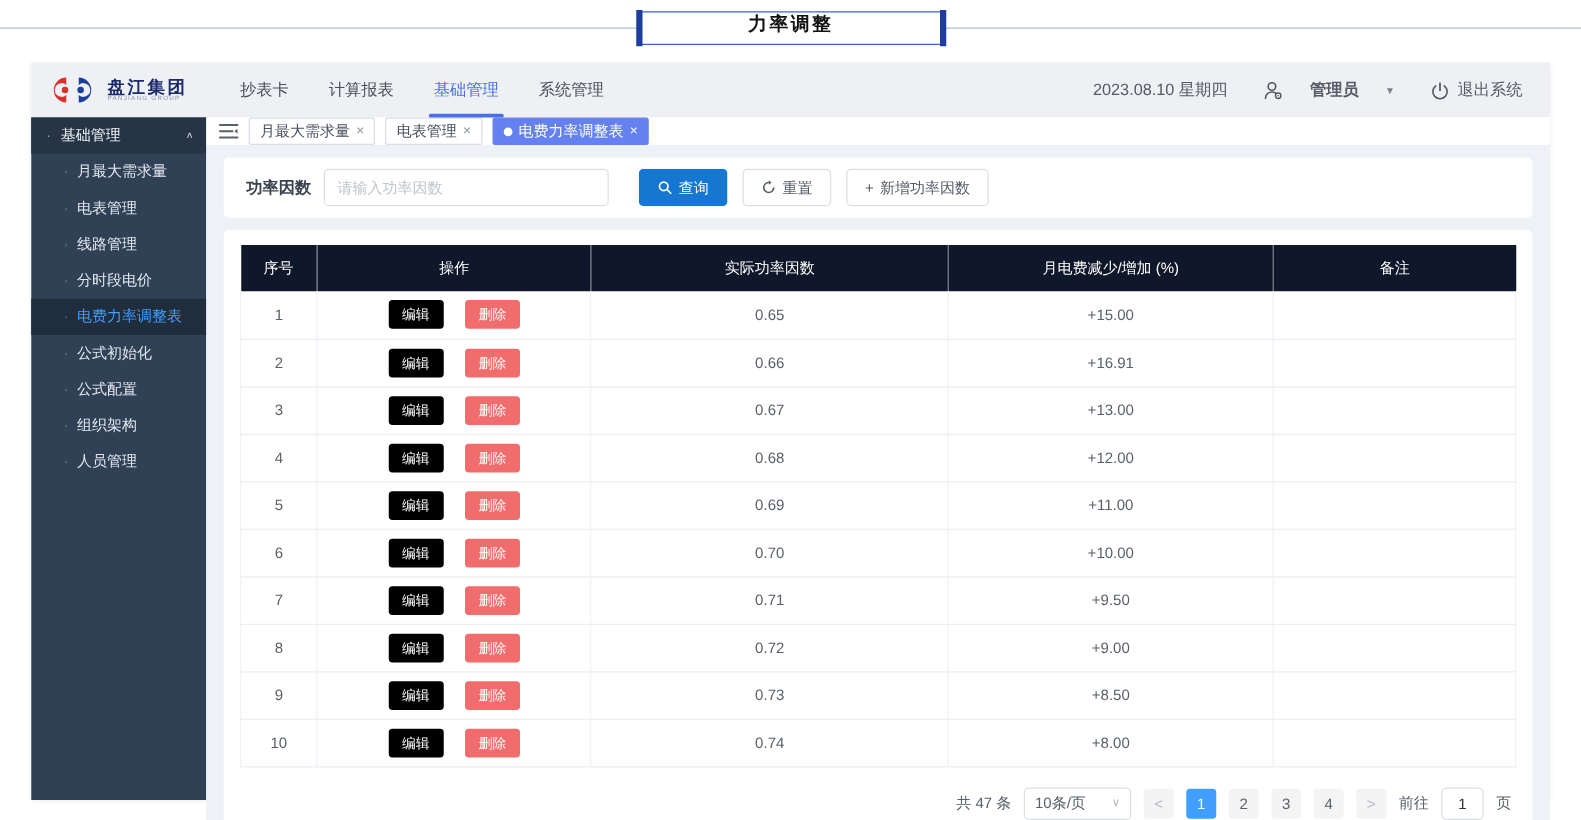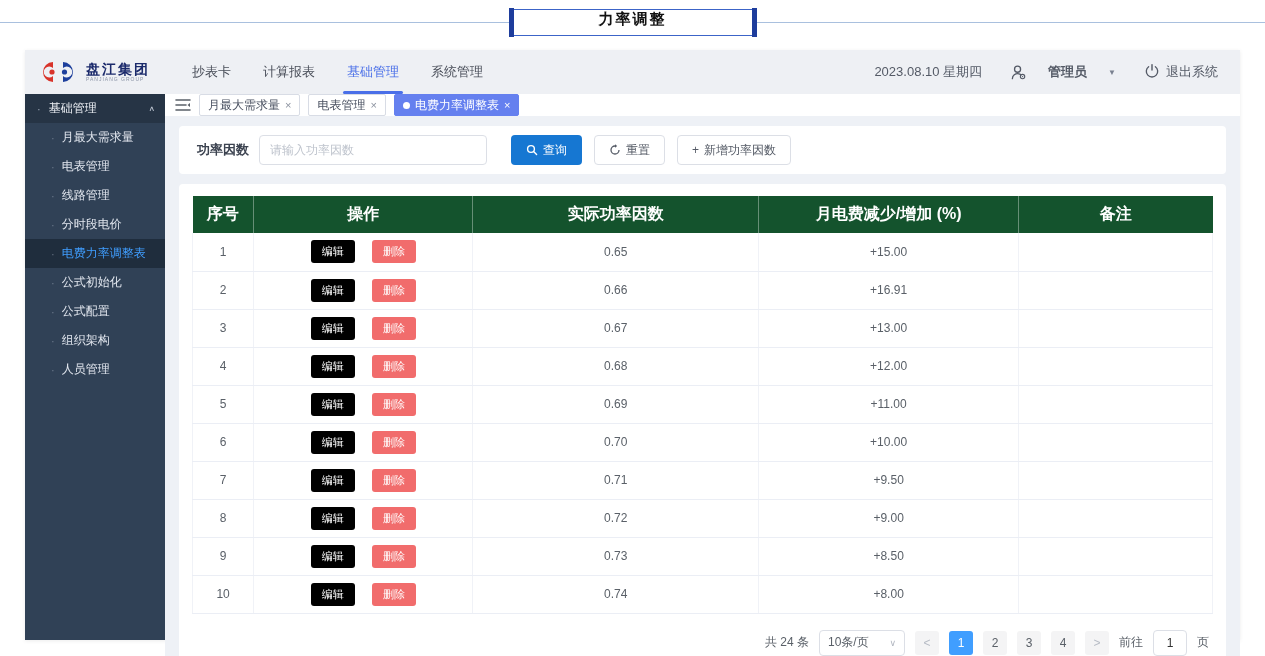--- a/index.html
+++ b/index.html
@@ -25,21 +25,21 @@
   .logo-text { display:flex; flex-direction:column; line-height:1.05; }
   .logo-cn { font-size:14px; font-weight:bold; color:#1b2a6b; letter-spacing:2px; }
   .logo-en { font-size:5px; color:#8a93a6; letter-spacing:1px; }
   .nav { display:flex; gap:32px; margin-left:42px; height:44px; }
   .nav-item { display:flex; align-items:center; font-size:13px; color:#4a4f5a; cursor:pointer; position:relative; }
   .nav-item.active { color:#4a6fe8; }
   .nav-item.active::after { content:""; position:absolute; bottom:0; left:-4px; right:-4px; height:3px; background:#4a6fe8; border-radius:2px; }
   .hdr-right { margin-left:auto; display:flex; align-items:center; gap:28px; font-size:13px; color:#545a66; }
   .hdr-user { display:flex; align-items:center; gap:21px; cursor:pointer;font-weight:bold; }
   .caret { font-size:8px; color:#7a8190; }
-  .hdr-logout { display:flex; align-items:flex-start; gap:6px; cursor:pointer; }
+  .hdr-logout { display:flex; align-items:flex-end; gap:6px; cursor:pointer; }
   .icon-svg { display:inline-block; vertical-align:middle; }
 
   
   .app-body { display:flex; height:546px; }
   .sidebar { width:140px; background:#304156; flex-shrink:0; }
   .menu-header { height:29px; background:#263445; color:#eef1f6; font-size:12px;
     display:flex; align-items:center; padding:0 10px 0 12px; cursor:pointer; }
   .menu-header .blt, .menu-item .blt { color:#9aa5b5; margin-right:8px; font-size:11px; }
   .menu-header .chev { margin-left:auto; font-size:9px; color:#bdc5d1; transform:scaleY(.8); }
   .menu-item { height:29px; display:flex; align-items:center; padding-left:26px;
@@ -64,21 +64,21 @@
   .filter-input { width:228px; height:30px; border:1px solid #dcdfe6; border-radius:4px;
     padding:0 10px; font-size:12px; color:#333; outline:none; }
   .filter-input::placeholder { color:#bfc4cd; }
   .btn { height:30px; border-radius:4px; font-size:12px; display:inline-flex; align-items:center;
     gap:5px; padding:0 14px; cursor:pointer; border:1px solid transparent; }
   .btn-primary { background:#1677d2; color:#fff; margin-left:24px; }
   .btn-plain { background:#fff; border-color:#dcdfe6; color:#555b66; margin-left:12px; }
 
   .table-card { margin-top:10px; padding:12px 13px 10px; }
   table { width:100%; border-collapse:collapse; table-layout:fixed; }
-  thead th { background:#14532d; color:#fff; font-size:16px; font-weight:bold; height:37px;
+  thead th { background:#0f172a; color:#fff; font-size:12px; font-weight:normal; height:37px;
     border-right:1px solid rgba(255,255,255,.35); }
   thead th:last-child { border-right:none; }
   tbody td { height:38px; font-size:12px; color:#5a6068; text-align:center;
     border-bottom:1px solid #ebeef5; border-right:1px solid #f0f2f7; }
   tbody td:first-child { border-left:1px solid #f0f2f7; }
   .mini-btn { display:inline-block; font-size:11px; color:#fff; padding:4px 11px; border-radius:3px;
     cursor:pointer; margin:0 7px; }
   .mini-edit { background:#000000; }
   .mini-del { background:#f16c6c; }
 
@@ -357,21 +357,21 @@
                   <span class="mini-btn mini-del">删除</span>
                 </td>
                 <td>0.74</td>
                 <td>+8.00</td>
                 <td></td>
               </tr>
             </tbody>
           </table>
 
           <div class="pagination">
-            <span>共 24 条</span>
+            <span>共 47 条</span>
             <div class="pg-size">
               <span>10条/页</span>
               <span class="chev">∨</span>
             </div>
             <div class="pg-btn arrow">&lt;</div>
             <div class="pg-btn active">1</div>
             <div class="pg-btn">2</div>
             <div class="pg-btn">3</div>
             <div class="pg-btn">4</div>
             <div class="pg-btn arrow">&gt;</div>

